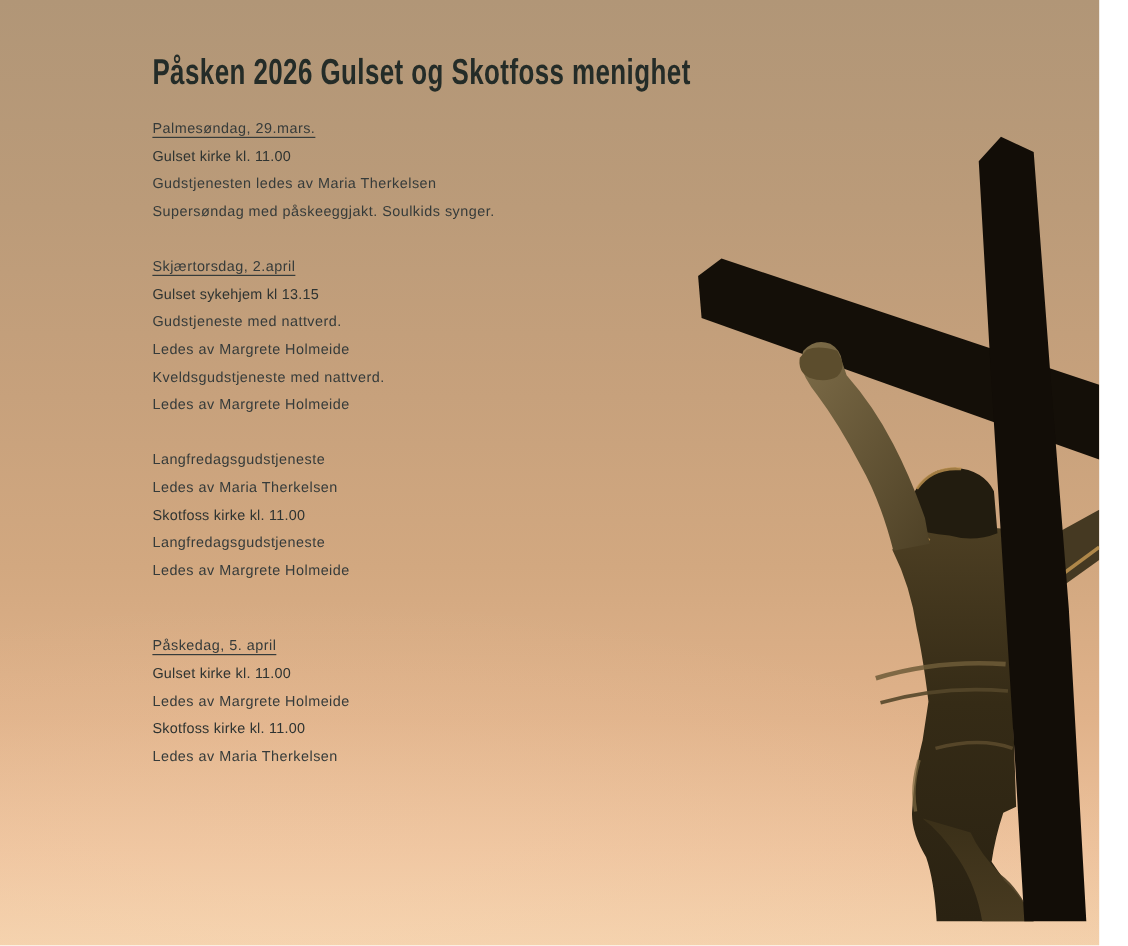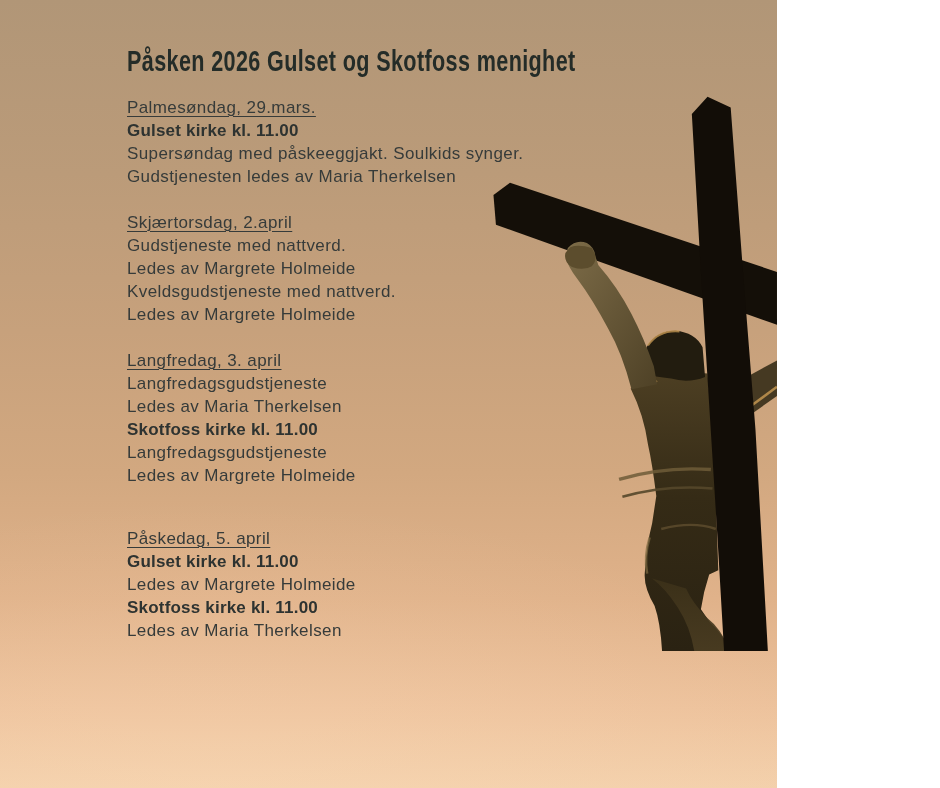--- a/index.html
+++ b/index.html
@@ -1,25 +1,24 @@
 <!DOCTYPE html>
 <html><head>
 <meta charset="utf-8">
 <style>
   html,body{margin:0;padding:0;}
   body{
     width:940px;height:788px;overflow:hidden;position:relative;
     font-family:"Liberation Sans","DejaVu Sans",sans-serif;
   }
   .poster{
-    position:absolute;inset:0;width:748px;height:788px;
+    position:absolute;inset:0;width:916px;height:788px;
     background:linear-gradient(180deg,
       #b19677 0%, #bb9b79 22%, #c7a17c 42%, #d2a880 60%,
       #e0b28a 76%, #edc29c 90%, #f3d0ab 100%);
-    padding-left:29px;
   }
   .vignette{
     position:absolute;inset:0;
     background:radial-gradient(120% 55% at 28% 102%, rgba(252,220,186,0.30), rgba(252,220,186,0) 70%);
     pointer-events:none;
   }
   .art{position:absolute;inset:0;}
   .content{
     position:absolute;left:127px;top:44px;width:600px;
   }
@@ -27,29 +26,29 @@
     margin:0 0 0 0;
     font-size:30px;line-height:34px;font-weight:700;
     color:#242c28;
     transform:scaleX(0.72);transform-origin:left center;
     white-space:nowrap;letter-spacing:0.5px;
   }
   .sections{margin-top:18px;}
   .section{margin:0 0 23px 0;}
   .section:last-child{margin-bottom:0;margin-top:40px;}
   .line{
-    font-size:17px;line-height:23px;color:#363b3a;
+    font-size:12px;line-height:23px;color:#363b3a;
     letter-spacing:0.4px;white-space:nowrap;
   }
   .date{
     text-decoration:underline;
     text-underline-offset:3px;
     text-decoration-thickness:1.2px;
   }
-  .place{font-weight:700;color:#2e3331;letter-spacing:0.2px;}
+  .place{font-weight:400;color:#2e3331;letter-spacing:0.2px;}
 </style>
 </head>
 <body>
 
 <div class="poster">
   <div class="vignette"></div>
 
   <svg class="art" viewBox="0 0 940 788" aria-hidden="true">
     <defs>
       <linearGradient id="figGrad" x1="0" y1="0" x2="0" y2="1">
@@ -99,34 +98,34 @@
   </svg>
 
   <div class="content">
     <h1 class="title">Påsken 2026 Gulset og Skotfoss menighet</h1>
 
     <div class="sections">
 
       <div class="section">
         <div class="line date">Palmesøndag, 29.mars.</div>
         <div class="line place">Gulset kirke kl. 11.00</div>
+        <div class="line">Gudstjenesten ledes av Maria Therkelsen</div>
         <div class="line">Supersøndag med påskeeggjakt. Soulkids synger.</div>
-        <div class="line">Gudstjenesten ledes av Maria Therkelsen</div>
       </div>
 
       <div class="section">
         <div class="line date">Skjærtorsdag, 2.april</div>
+        <div class="line place">Gulset sykehjem kl 13.15</div>
         <div class="line">Gudstjeneste med nattverd.</div>
         <div class="line">Ledes av Margrete Holmeide</div>
         <div class="line">Kveldsgudstjeneste med nattverd.</div>
         <div class="line">Ledes av Margrete Holmeide</div>
       </div>
 
       <div class="section">
-        <div class="line date">Langfredag, 3. april</div>
         <div class="line">Langfredagsgudstjeneste</div>
         <div class="line">Ledes av Maria Therkelsen</div>
         <div class="line place">Skotfoss kirke kl. 11.00</div>
         <div class="line">Langfredagsgudstjeneste</div>
         <div class="line">Ledes av Margrete Holmeide</div>
       </div>
 
       <div class="section">
         <div class="line date">Påskedag, 5. april</div>
         <div class="line place">Gulset kirke kl. 11.00</div>

